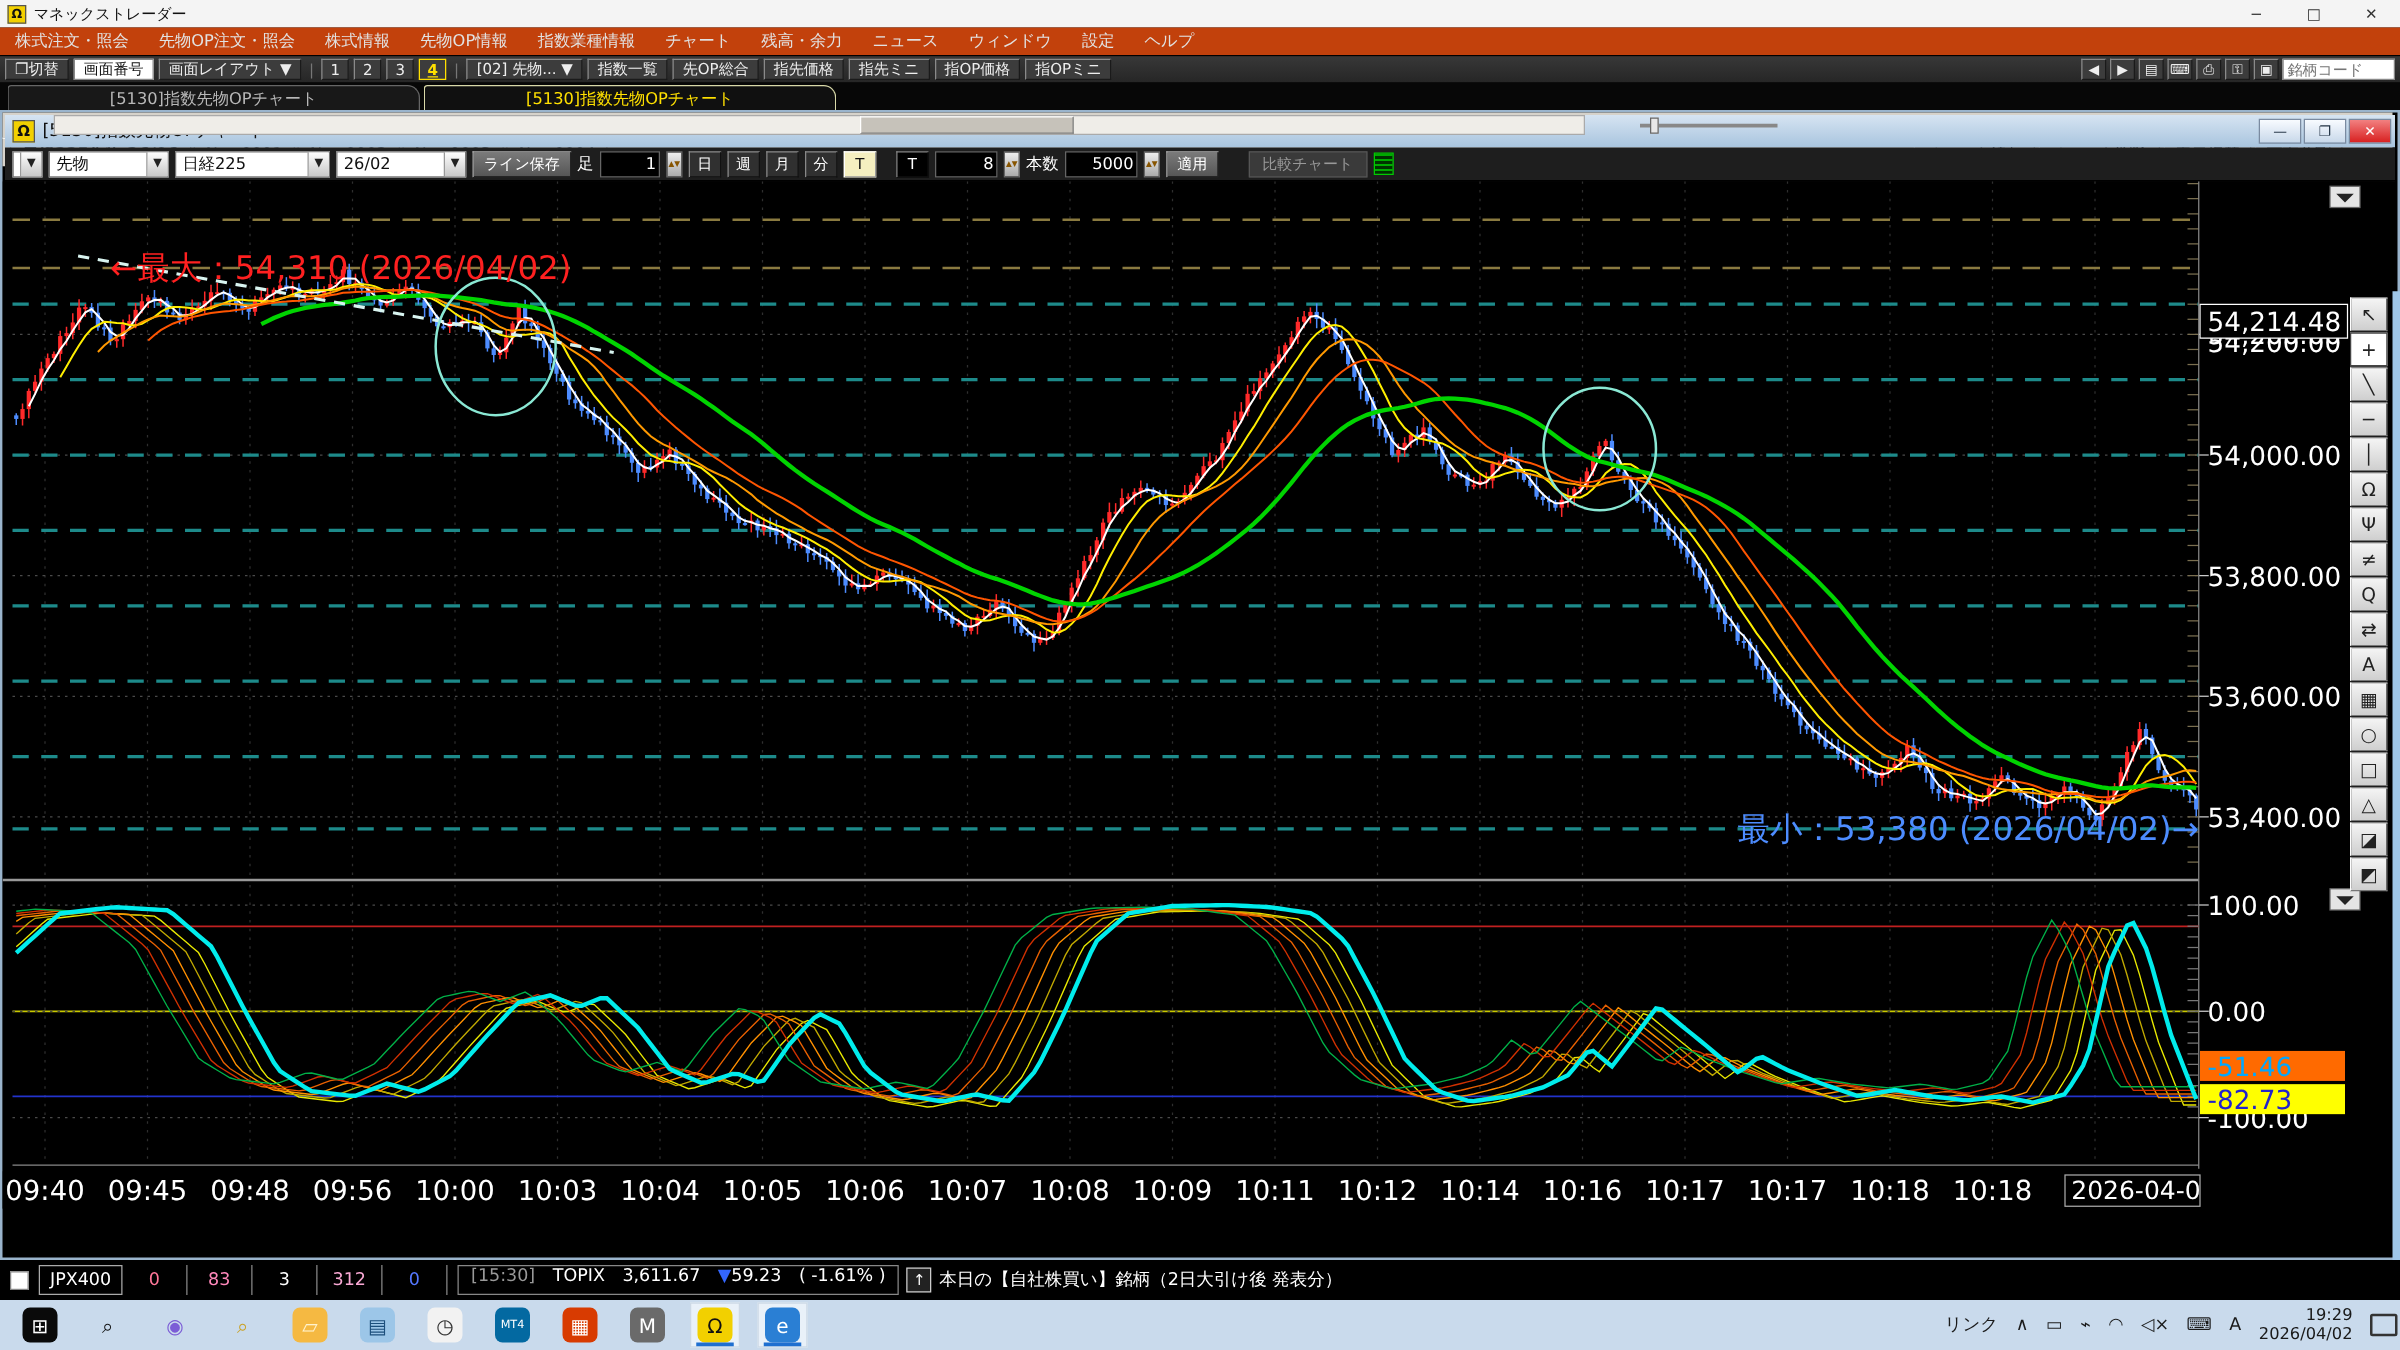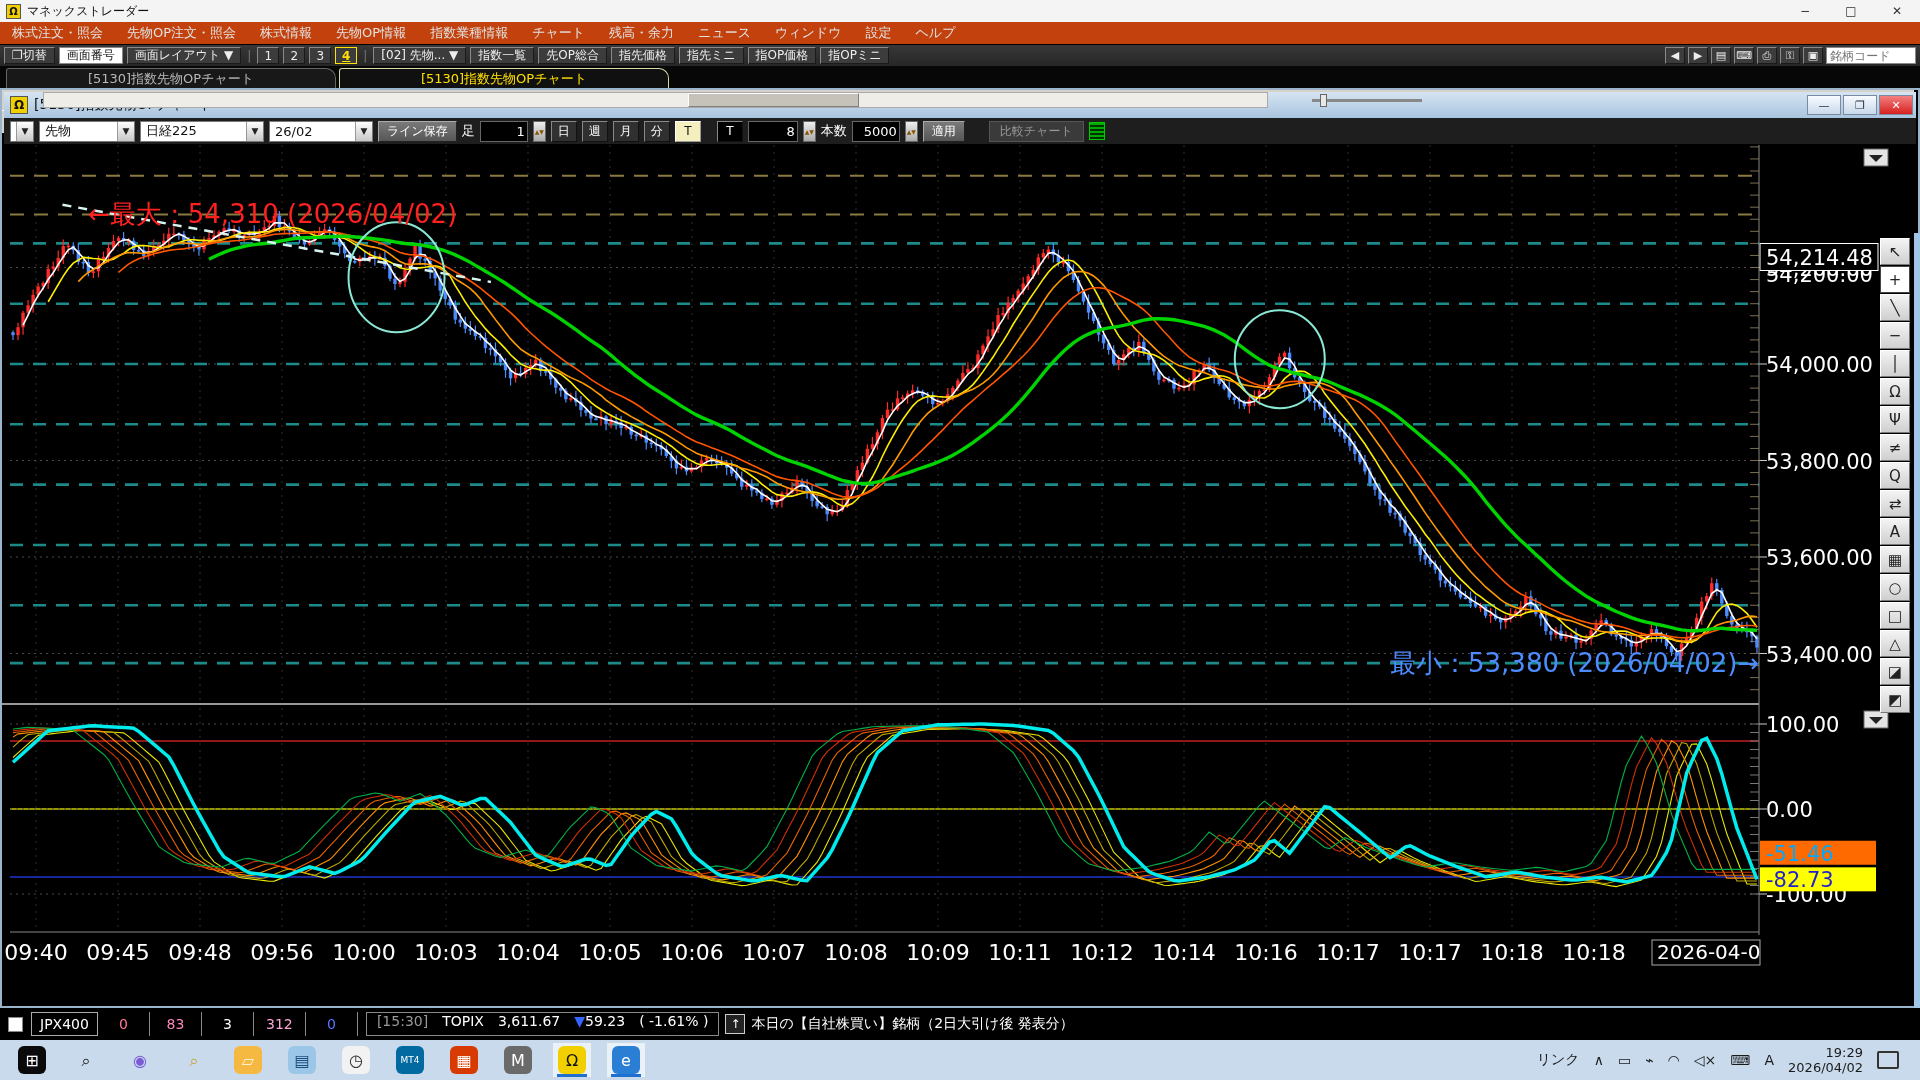--- a/index.html
+++ b/index.html
@@ -66,21 +66,21 @@
 #statusbar .cell{width:52px;text-align:center;border-right:1px solid #888;height:24px;line-height:24px}
 #statusbar .grp{border:1px solid #888;height:24px;display:flex;align-items:flex-start;gap:14px;padding:0 10px;margin-left:8px}
 #statusbar .up{width:20px;height:20px;border:1px solid #ccc;background:#222;color:#fff;display:flex;align-items:center;justify-content:center;font-size:12px;margin:0 6px}
 
 #taskbar{left:0;top:1040px;width:1920px;height:40px;background:#c9daec;display:flex;align-items:center}
 .tb-apps{display:flex;align-items:center;gap:14px;padding-left:12px}
 .tbi{width:40px;height:36px;display:flex;align-items:center;justify-content:center;position:relative}
 .tbi .ic{width:28px;height:28px;border-radius:6px;display:flex;align-items:center;justify-content:center;color:#fff;font-size:16px}
 .tbi.active{background:#e9f1f9;border:1px solid #cdd9e6}
 .tbi.active::after{content:"";position:absolute;bottom:0;left:4px;right:4px;height:3px;background:#1f6fd0}
-#tray{margin-left:auto;display:flex;align-items:center;gap:14px;color:#1a1a1a;font-size:14px;padding-right:21px}
+#tray{margin-left:auto;display:flex;align-items:center;gap:14px;color:#1a1a1a;font-size:14px;padding-right:2px}
 #tray .clock{text-align:right;font-size:13px;line-height:15px}
 #tray .bubble{width:22px;height:18px;border:2px solid #333;border-radius:2px;position:relative}
 svg text{font-family:"DejaVu Sans","Liberation Sans",sans-serif}
 </style>
 </head>
 <body>
 
 <div id="titlebar" class="abs">
   <span class="logo">Ω</span>
   <span>マネックストレーダー</span>
@@ -177,21 +177,21 @@
     <span class="pbtn">日</span>
     <span class="pbtn">週</span>
     <span class="pbtn">月</span>
     <span class="pbtn">分</span>
     <span class="pbtn hl">T</span>
     <span style="width:6px"></span>
     <span class="pbtn" style="background:#000">T</span>
     <span class="vbox" style="width:50px">8</span>
       <span class="spin">▲▼</span>
     <span class="lbl">本数</span>
-    <span class="vbox" style="width:48px">5000</span>
+    <span class="vbox" style="width:58px">5000</span>
       <span class="spin">▲▼</span>
     <span class="gbtn">適用</span>
     <span style="width:14px"></span>
     <span class="disbtn">比較チャート</span>
     <span id="eq"></span>
   </div>
 
   <svg id="chart-svg" class="abs" style="left:0;top:55px" width="1912" height="822" viewBox="0 0 1912 822">
       <rect x="0" y="0" width="1912" height="822" fill="#000"></rect>
       <line x1="34" y1="0" x2="34" y2="557" stroke="#2f2f2f" stroke-dasharray="2 5"></line>

